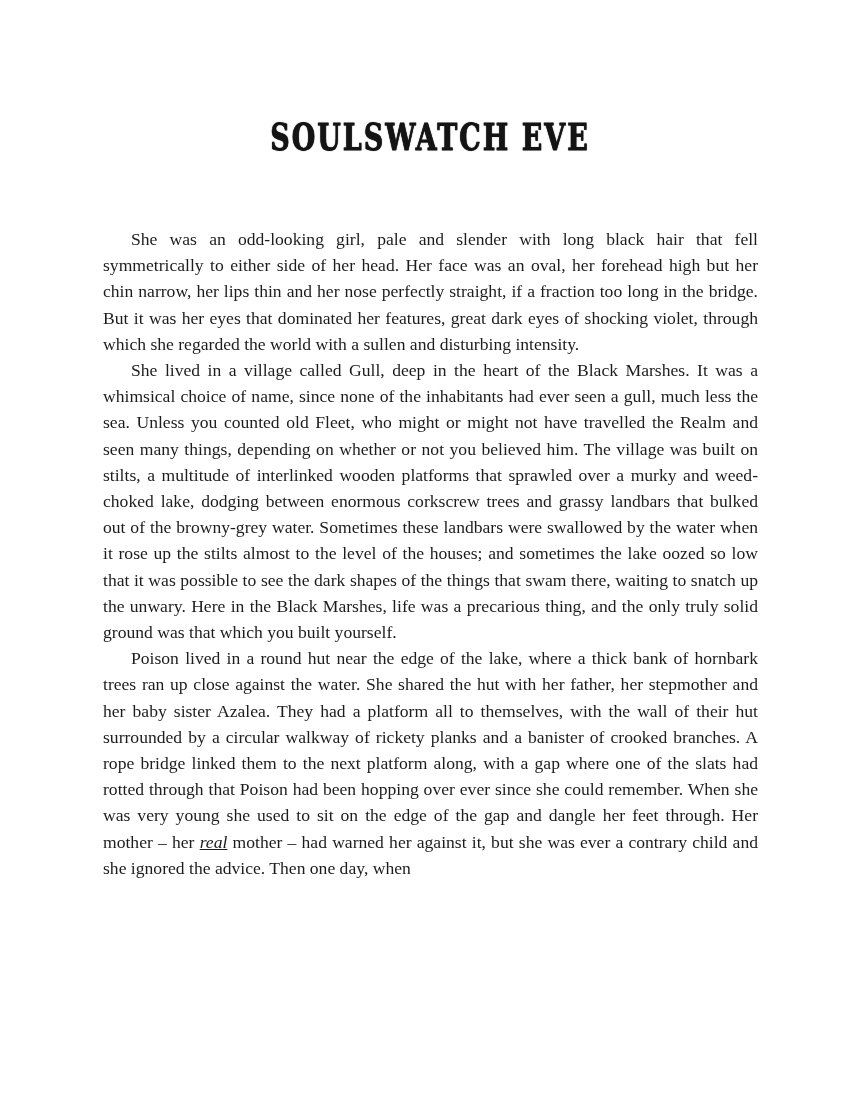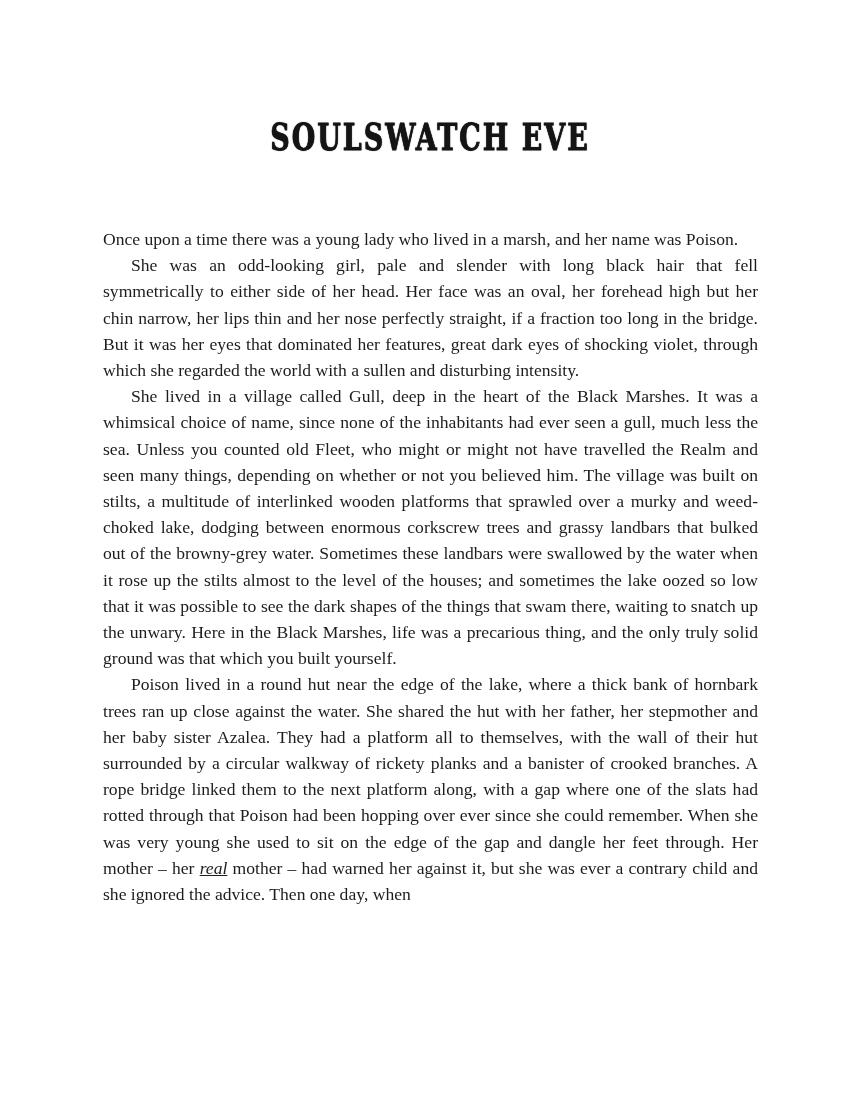--- a/index.html
+++ b/index.html
@@ -48,18 +48,17 @@
   .text-block p.para.indent { text-indent: 28px; }
   .text-block span.italic { font-style: italic; text-decoration: underline; }
 </style>
 </head>
 <body>
 
 <div class="page">
   <div class="chapter-title">SOULSWATCH EVE</div>
 
   <div class="text-block">
-      <p class="para"><span>Once upon a time there was a young lady who lived in a marsh, and her name was Poison.</span></p>
       <p class="para indent"><span>She was an odd-looking girl, pale and slender with long black hair that fell symmetrically to either side of her head. Her face was an oval, her forehead high but her chin narrow, her lips thin and her nose perfectly straight, if a fraction too long in the bridge. But it was her eyes that dominated her features, great dark eyes of shocking violet, through which she regarded the world with a sullen and disturbing intensity.</span></p>
       <p class="para indent"><span>She lived in a village called Gull, deep in the heart of the Black Marshes. It was a whimsical choice of name, since none of the inhabitants had ever seen a gull, much less the sea. Unless you counted old Fleet, who might or might not have travelled the Realm and seen many things, depending on whether or not you believed him. The village was built on stilts, a multitude of interlinked wooden platforms that sprawled over a murky and weed-choked lake, dodging between enormous corkscrew trees and grassy landbars that bulked out of the browny-grey water. Sometimes these landbars were swallowed by the water when it rose up the stilts almost to the level of the houses; and sometimes the lake oozed so low that it was possible to see the dark shapes of the things that swam there, waiting to snatch up the unwary. Here in the Black Marshes, life was a precarious thing, and the only truly solid ground was that which you built yourself.</span></p>
       <p class="para indent"><span>Poison lived in a round hut near the edge of the lake, where a thick bank of hornbark trees ran up close against the water. She shared the hut with her father, her stepmother and her baby sister Azalea. They had a platform all to themselves, with the wall of their hut surrounded by a circular walkway of rickety planks and a banister of crooked branches. A rope bridge linked them to the next platform along, with a gap where one of the slats had rotted through that Poison had been hopping over ever since she could remember. When she was very young she used to sit on the edge of the gap and dangle her feet through. Her mother – her </span><span class="italic">real</span><span> mother – had warned her against it, but she was ever a contrary child and she ignored the advice. Then one day, when</span></p>
     </div>
 </div>
 
 </body></html>

